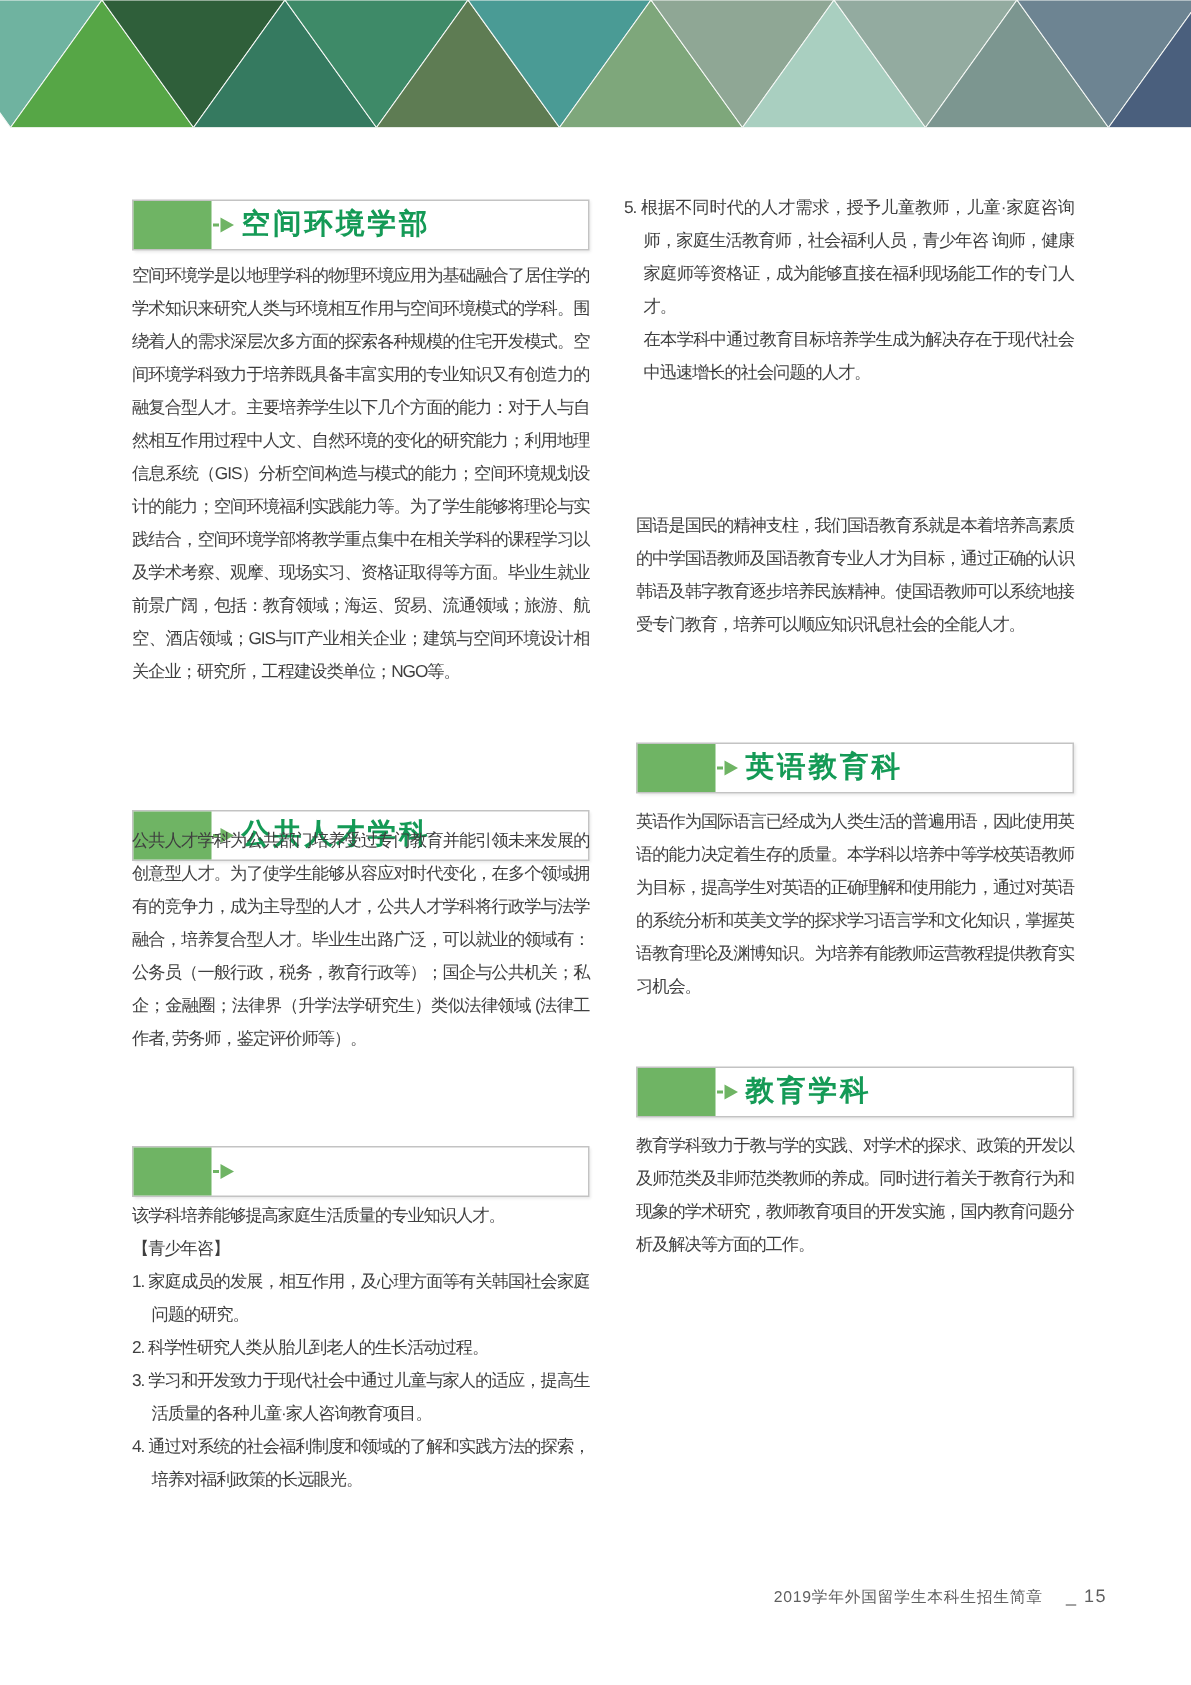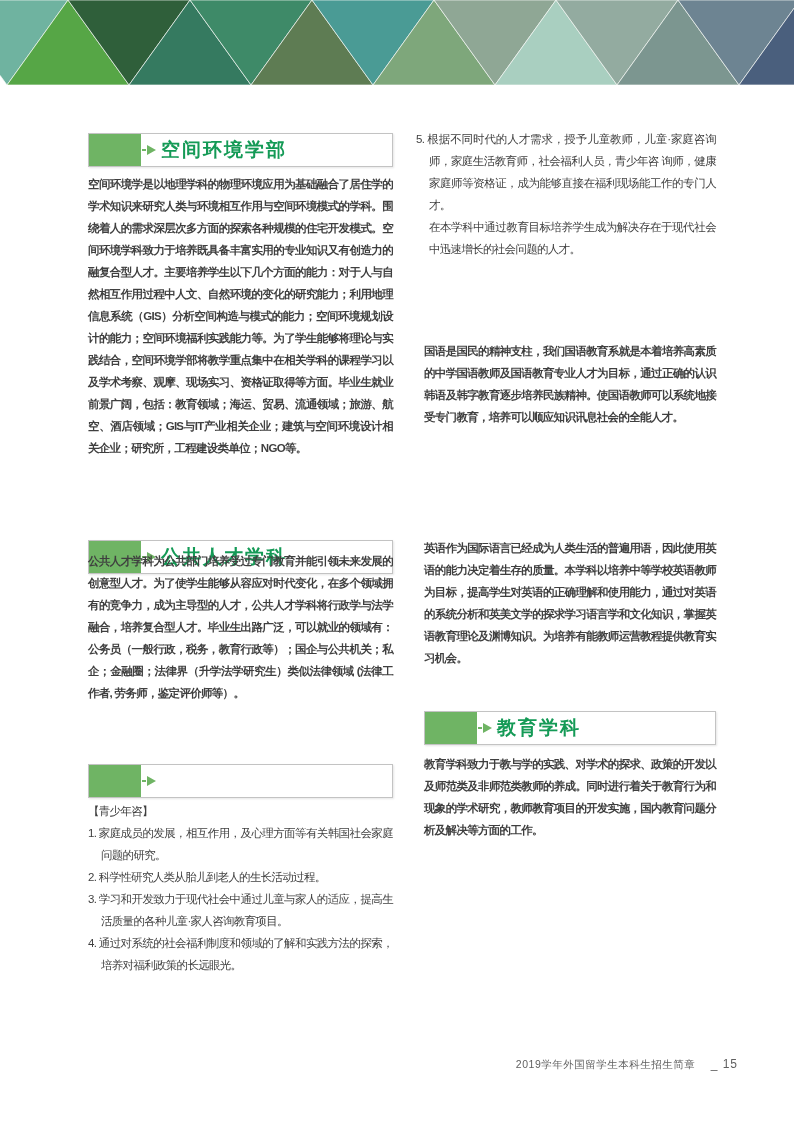--- a/index.html
+++ b/index.html
@@ -34,21 +34,21 @@
   .ttl{
     position:absolute;left:72px;top:0;line-height:32px;white-space:nowrap;
     color:var(--title-green);font-size:19px;font-weight:bold;letter-spacing:2px;
   }
 
   .body{position:absolute;left:0;right:0;color:var(--body-text);
         font-size:11.5px;letter-spacing:-0.7px;line-height:22px;}
   .col.right .body{left:8px;}
   .col.right .body.flush{left:0;}
   .body p{margin:0;}
-  .just{text-align:justify;text-align-last:left;font-weight:bold;}
+  .just{text-align:justify;text-align-last:left;}
   .hang{padding-left:13px;text-indent:-13px;text-align:justify;text-align-last:left;}
   .indent{padding-left:13px;text-align:justify;text-align-last:left;}
 
   .footer{position:absolute;top:1057px;right:56px;color:var(--footer-text);
           font-size:10.5px;letter-spacing:0.5px;white-space:nowrap;}
   .footer .pageno{font-size:12px;margin-left:12px;letter-spacing:1px;}
 </style>
 </head>
 <body>
 
@@ -87,40 +87,46 @@
   </div>
   <div class="body" style="top:550px">
     <p class="just">公共人才学科为公共部门培养受过专门教育并能引领未来发展的创意型人才。为了使学生能够从容应对时代变化，在多个领域拥有的竞争力，成为主导型的人才，公共人才学科将行政学与法学融合，培养复合型人才。毕业生出路广泛，可以就业的领域有：公务员（一般行政，税务，教育行政等）；国企与公共机关；私企；金融圈；法律界（升学法学研究生）类似法律领域 (法律工作者, 劳务师，鉴定评价师等）。</p>
   </div>
 
   <div class="sec-header" style="top:764px">
     <span class="blk"></span>
     <span class="arr"></span>
   </div>
   <div class="body" style="top:800px">
+    <p class="just">该学科培养能够提高家庭生活质量的专业知识人才。</p>
     <p>【青少年咨】</p>
     <div class="hang">1. 家庭成员的发展，相互作用，及心理方面等有关韩国社会家庭问题的研究。</div>
     <div class="hang">2. 科学性研究人类从胎儿到老人的生长活动过程。</div>
     <div class="hang">3. 学习和开发致力于现代社会中通过儿童与家人的适应，提高生活质量的各种儿童·家人咨询教育项目。</div>
     <div class="hang">4. 通过对系统的社会福利制度和领域的了解和实践方法的探索，培养对福利政策的长远眼光。</div>
   </div>
 
 </div>
 
 <div class="col right">
 
   <div class="body flush" style="top:128px">
     <div class="hang">5. 根据不同时代的人才需求，授予儿童教师，儿童·家庭咨询师，家庭生活教育师，社会福利人员，青少年咨 询师，健康家庭师等资格证，成为能够直接在福利现场能工作的专门人才。</div>
     <div class="indent">在本学科中通过教育目标培养学生成为解决存在于现代社会中迅速增长的社会问题的人才。</div>
   </div>
 
   <div class="body" style="top:340px">
     <p class="just">国语是国民的精神支柱，我们国语教育系就是本着培养高素质的中学国语教师及国语教育专业人才为目标，通过正确的认识韩语及韩字教育逐步培养民族精神。使国语教师可以系统地接受专门教育，培养可以顺应知识讯息社会的全能人才。</p>
   </div>
 
+  <div class="sec-header" style="top:495px">
+    <span class="blk"></span>
+    <span class="arr"></span>
+    <span class="ttl">英语教育科</span>
+  </div>
   <div class="body" style="top:537px">
     <p class="just">英语作为国际语言已经成为人类生活的普遍用语，因此使用英语的能力决定着生存的质量。本学科以培养中等学校英语教师为目标，提高学生对英语的正确理解和使用能力，通过对英语的系统分析和英美文学的探求学习语言学和文化知识，掌握英语教育理论及渊博知识。为培养有能教师运营教程提供教育实习机会。</p>
   </div>
 
   <div class="sec-header" style="top:711px">
     <span class="blk"></span>
     <span class="arr"></span>
     <span class="ttl">教育学科</span>
   </div>
   <div class="body" style="top:753px">

